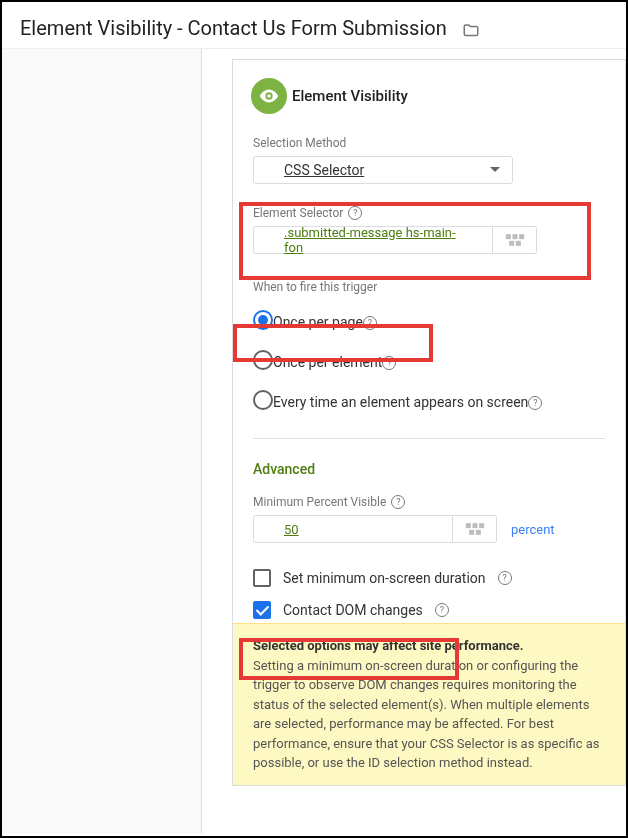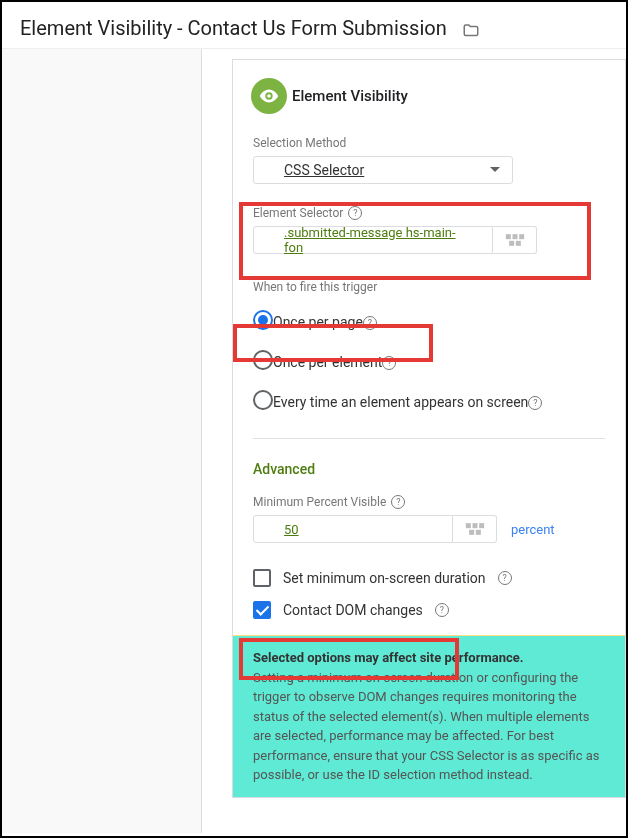--- a/index.html
+++ b/index.html
@@ -206,24 +206,23 @@
     .checkbox.checked::after {
       content: '';
       position: absolute;
       left: 4px; top: 0px;
       width: 5px; height: 10px;
       border: solid #fff;
       border-width: 0 2px 2px 0;
       transform: rotate(45deg);
     }
     .warning-box {
-      background: #5eead4;
+      background: #fef9c3;
       border-top: 1px solid #ffe082;
       padding: 12px 20px;
-      margin-top: 12px;
       font-size: 13px;
       color: #555;
       line-height: 1.5;
     }
     .warning-box b {
       color: #333;
     }
     .red-box {
       position: absolute;
       border: 4px solid #e53935;

